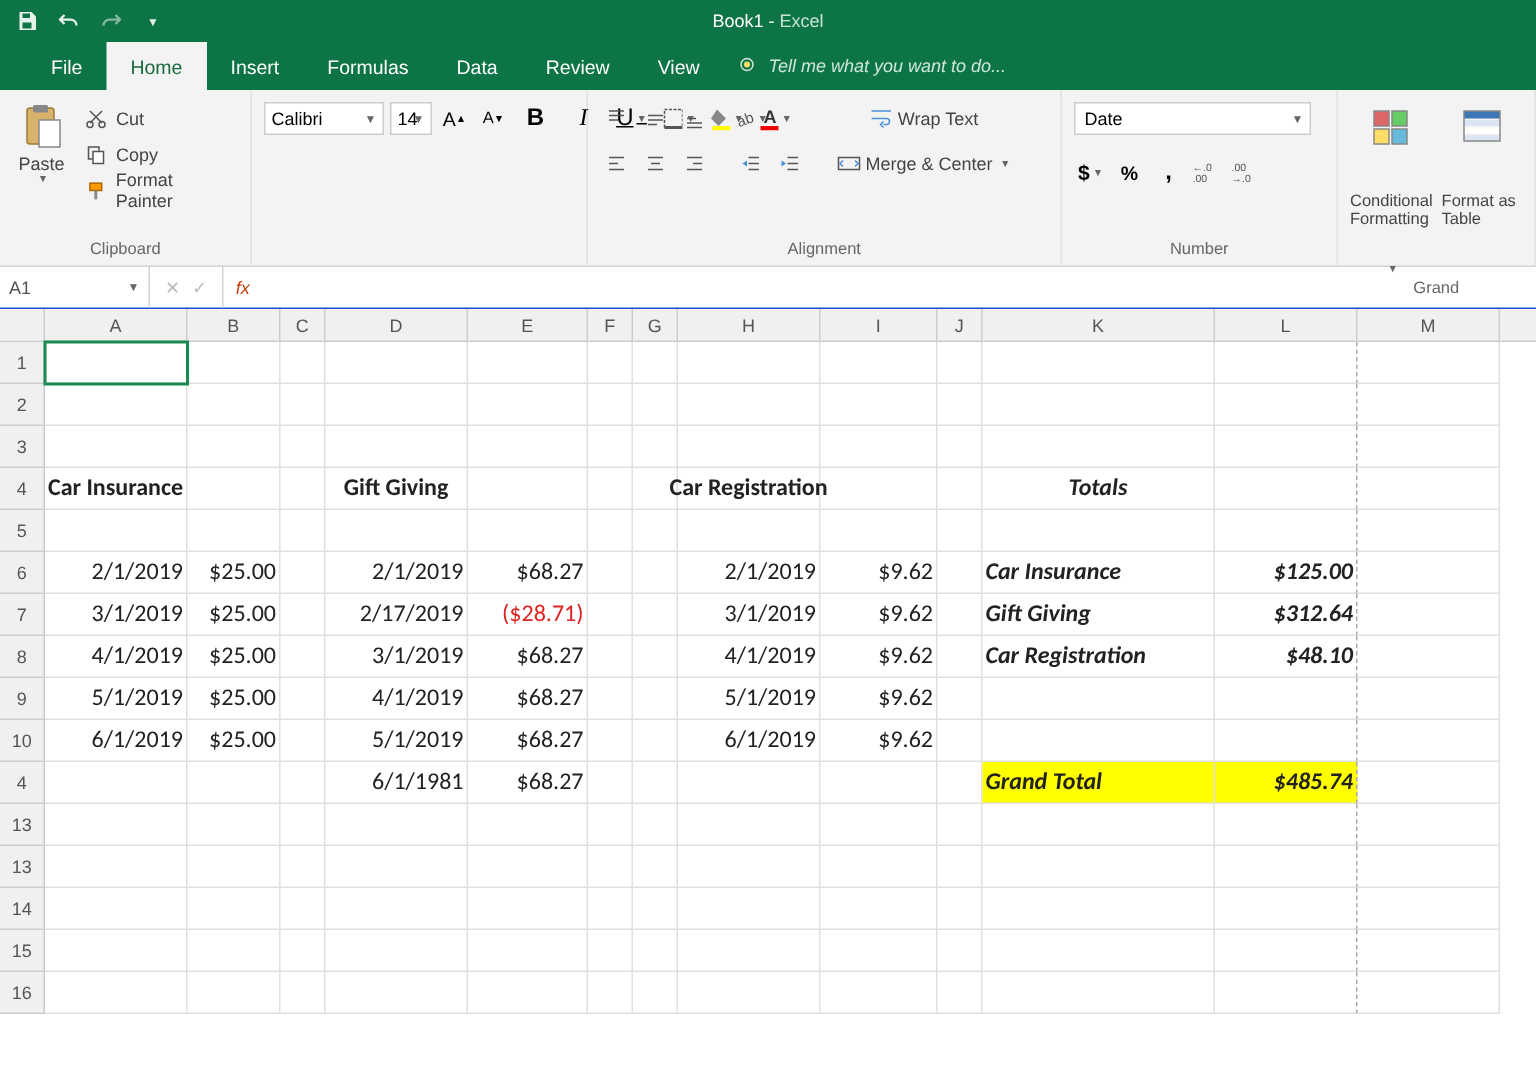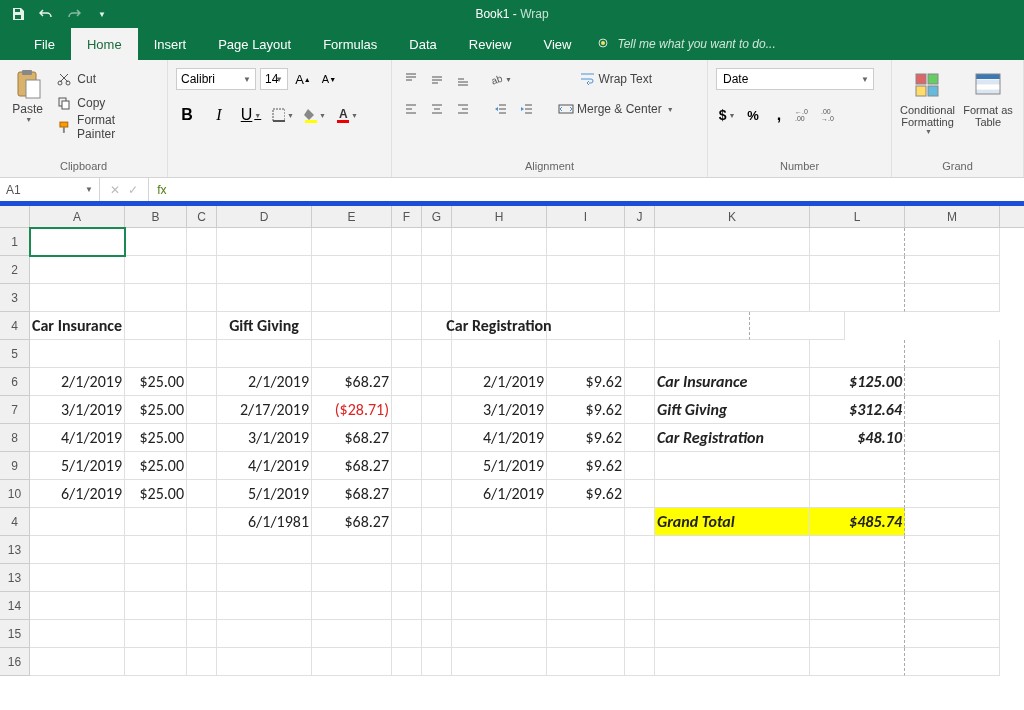--- a/index.html
+++ b/index.html
@@ -39,29 +39,29 @@
 .sel-arrow { position: absolute; right: 4px; font-size: 8px; color: #666; }
 .ribbon-btn { width: 22px; height: 22px; display: flex; align-items: center; justify-content: center; cursor: pointer; position: relative; }
 .ribbon-btn.wide { width: auto; padding: 0 4px; gap: 3px; white-space: nowrap; }
 .dd { font-size: 7px; color: #666; margin-left: 2px; }
 
 .align-col { display: flex; flex-direction: column; gap: 8px; }
 .align-row { display: flex; gap: 4px; }
 
 .num-format { background: #fff; border: 1px solid #ccc; height: 22px; width: 158px; font-size: 12px; padding: 0 18px 0 6px; position: relative; display: flex; align-items: center; margin-bottom: 8px; }
 
-.styles-btn { display: flex; flex-direction: column; align-items: center; width: 70px; font-size: 11px; color: #444; text-align: center; cursor: pointer; padding-top: 4px; }
+.styles-btn { display: flex; flex-direction: column; align-items: center; width: 70px; font-size: 11px; color: #444; text-align: left; cursor: pointer; padding-top: 4px; gap: 24px; }
 .styles-icon { width: 28px; height: 28px; margin-bottom: 4px; }
 
 
-.fbar { height: 28px; display: flex; align-items: center; border-bottom: 5px solid #1d4ed8; font-size: 12px; color: #555; text-align: center; }
+.fbar { height: 28px; display: flex; align-items: center; border-bottom: 1px solid #1d4ed8; font-size: 12px; color: #555; text-align: center; }
 .name-box { width: 100px; border-right: 1px solid #d4d4d4; height: 100%; display: flex; align-items: center; padding: 0 6px; position: relative; }
 .name-box .sel-arrow { right: 6px; }
 .fbar-btns { display: flex; gap: 8px; padding: 0 10px; border-right: 1px solid #d4d4d4; height: 100%; align-items: center; }
-.fbar-fx { padding: 0 8px; color: #4d7c0f; }
+.fbar-fx { padding: 0 8px; font-style: italic; color: #c2410c; }
 
 
 .grid-wrap { position: relative; }
 .colheads { display: flex; height: 22px; background: #f0f0f0; border-bottom: 1px solid #ccc; }
 .selall { width: 30px; border-right: 1px solid #ccc; background: #f0f0f0; cursor: pointer; }
 .colhead { border-right: 1px solid #ccc; display: flex; align-items: center; justify-content: center; font-size: 12px; color: #555; cursor: pointer; }
 .rows { display: flex; flex-direction: column; }
 .row { display: flex; height: 28px; }
 .rowhead { width: 30px; background: #f0f0f0; border-right: 1px solid #ccc; border-bottom: 1px solid #ccc; display: flex; align-items: center; justify-content: center; font-size: 12px; color: #555; cursor: pointer; }
 .cell { border-right: 1px solid #e0e0e0; border-bottom: 1px solid #e0e0e0; display: flex; align-items: center; font-size: 16px; color: #222; font-family: Calibri, Arial, sans-serif; overflow: visible; white-space: nowrap; padding: 0 2px; }
@@ -93,29 +93,28 @@
         </svg>
       </div>
     <div class="qat-item" style="opacity:.5">
         <svg width="14" height="14" viewBox="0 0 14 14">
           <path fill="none" stroke="#fff" stroke-width="1.5" d="M10 3l3 3-3 3M13 6H6a4 4 0 0 0-4 4"></path>
         </svg>
       </div>
     <div class="qat-item" style="font-size:8px">▼</div>
   </div>
   <div class="doc-title">
-    <span>Book1</span> - <span class="title-appname">Wrap</span>
+    <span>Book1</span> - <span class="title-appname">Excel</span>
   </div>
 </div>
 
 <div class="tabs">
   <div class="tab">File</div>
   <div class="tab active">Home</div>
   <div class="tab">Insert</div>
-  <div class="tab">Page Layout</div>
   <div class="tab">Formulas</div>
   <div class="tab">Data</div>
   <div class="tab">Review</div>
   <div class="tab">View</div>
   <div class="tell-me">
     <svg width="14" height="14" viewBox="0 0 14 14">
         <circle cx="6" cy="6" r="4" fill="none" stroke="#cfe6da"></circle>
         <circle cx="6" cy="6" r="2" fill="#ffd966"></circle>
       </svg>
     <span>Tell me what you want to do...</span>
@@ -157,21 +156,21 @@
               <rect x="6" y="7" width="2" height="6" fill="#888"></rect>
             </svg>
             <span>Format Painter</span>
           </div>
       </div>
     </div>
     <div class="group-label">Clipboard</div>
   </div>
 
   <div class="group" style="width:224px">
-    <div class="group-body" style="flex-direction:column">
+    <div class="group-body" style="flex-direction:row">
       <div class="font-row1">
         <div class="font-select font-name">
             <span>Calibri</span>
             <span class="sel-arrow">▼</span>
           </div>
         <div class="font-select font-size">
             <span>14</span>
             <span class="sel-arrow">▼</span>
           </div>
         <div class="ribbon-btn" style="font-size:13px">A<span style="font-size:7px;vertical-align:super">▲</span></div>
@@ -464,20 +463,21 @@
         <div class="cell bold al-c" style="width: 95px;">Car Insurance</div>
         <div class="cell" style="width: 62px;"></div>
         <div class="cell" style="width: 30px;"></div>
         <div class="cell bold al-c" style="width: 95px;">Gift Giving</div>
         <div class="cell" style="width: 80px;"></div>
         <div class="cell" style="width: 30px;"></div>
         <div class="cell" style="width: 30px;"></div>
         <div class="cell bold al-c" style="width: 95px;">Car Registration</div>
         <div class="cell" style="width: 78px;"></div>
         <div class="cell" style="width: 30px;"></div>
+        <div class="cell bold ital al-c" style="width: 155px;">Totals</div>
         <div class="cell print-line" style="width: 95px;"></div>
         <div class="cell" style="width: 95px;"></div>
       </div>
       <div class="row">
         <div class="rowhead">5</div>
         <div class="cell" style="width: 95px;"></div>
         <div class="cell" style="width: 62px;"></div>
         <div class="cell" style="width: 30px;"></div>
         <div class="cell" style="width: 95px;"></div>
         <div class="cell" style="width: 80px;"></div>

